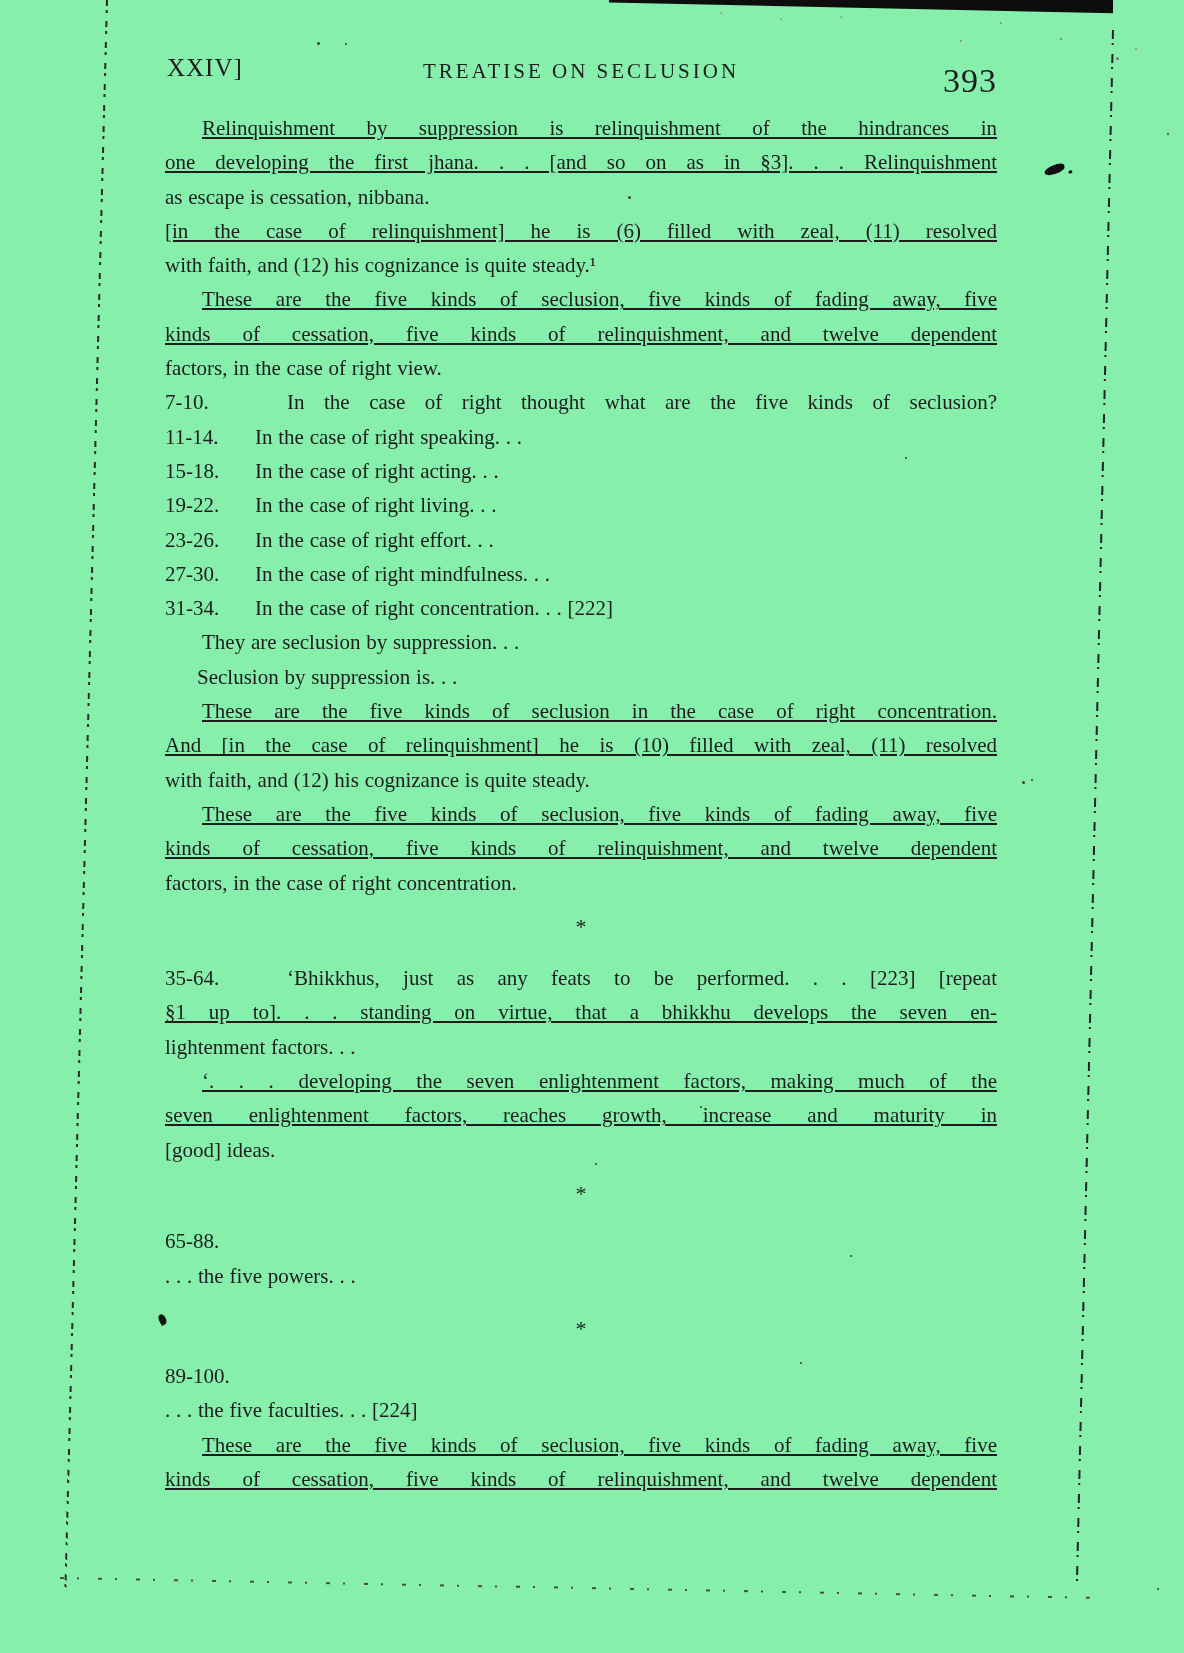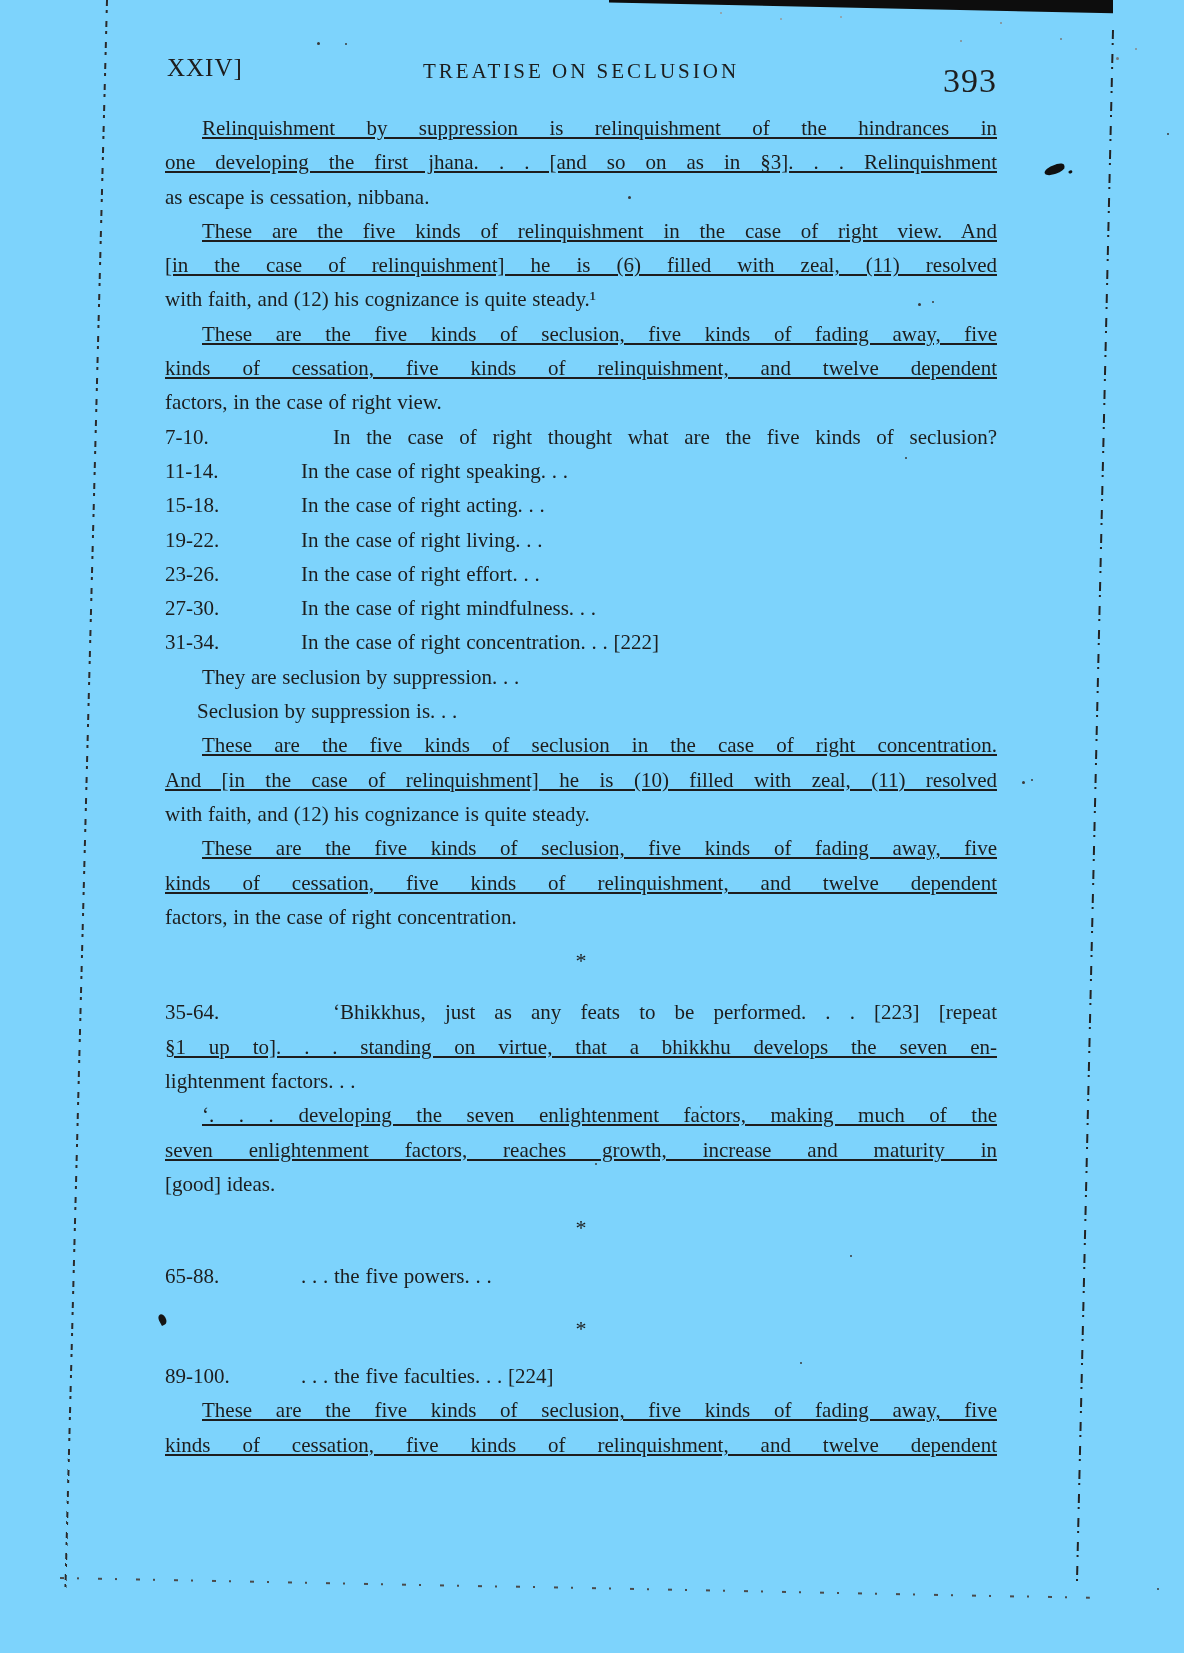--- a/index.html
+++ b/index.html
@@ -1,46 +1,46 @@
 <!DOCTYPE html>
 <html><head>
 <meta charset="utf-8">
 <style>
   html,body{margin:0;padding:0;background:#e8e8e6;}
   .page{
     position:relative;
     width:1184px;height:1653px;
-    background:#7dd3fc;
+    background:#86efac;
     overflow:hidden;
     font-family:"Liberation Serif","DejaVu Serif",serif;
     color:#1d1d1d;
   }
   
   .hdr{position:absolute;left:165px;top:54px;width:832px;height:40px;filter:blur(0.25px);}
   .hdr .chap{position:absolute;left:2px;top:0;font-size:25px;letter-spacing:1px;}
   .hdr .title{position:absolute;left:50%;transform:translateX(-50%);top:5px;font-size:21px;letter-spacing:3px;white-space:nowrap;}
   .hdr .pnum{position:absolute;right:0;top:8px;font-size:34px;letter-spacing:1px;}
   
   .col{
     position:absolute;left:165px;top:111px;width:832px;
     font-size:21px;line-height:34.3px;
     word-spacing:0.5px;
     filter:blur(0.25px);
   }
   .line{white-space:normal;}
   .j{text-align:justify;text-align-last:justify;text-decoration:underline;}
   .ind{padding-left:37px;}
   .ind2{padding-left:32px;}
-  .nrow{display:flex;gap:46px;}
+  .nrow{display:flex;}
   .nnum{flex:none;width:90px;}
   .ntext{flex:1 1 auto;}
   .jt{text-align:justify;text-align-last:justify;margin-left:32px;}
   .sep{text-align:center;font-size:22px;height:34.3px;}
   .mt10{margin-top:10px;}
-  .mt13{margin-top:13px;}
+  .mt13{margin-top:13px;flex-direction:column;}
   .mt17{margin-top:17px;}
   .mt19{margin-top:19px;}
   
   .edge-left{
     position:absolute;left:106px;top:0;width:2px;height:1595px;
     background:repeating-linear-gradient(180deg,#2a2a2a 0 6px,transparent 6px 10px,#2a2a2a 10px 13px,transparent 13px 21px);
     transform:rotate(1.5deg);transform-origin:top left;
   }
   .edge-right{
     position:absolute;left:1112px;top:30px;width:2px;height:1552px;
@@ -105,21 +105,20 @@
   <div class="hdr">
     <span class="chap">XXIV]</span>
     <span class="title">TREATISE ON SECLUSION</span>
     <span class="pnum">393</span>
   </div>
 
   <div class="col">
     <div class="line ind j">Relinquishment by suppression is relinquishment of the hindrances in</div>
     <div class="line j">one developing the first jhana. . . [and so on as in §3]. . . Relinquishment</div>
     <div class="line">as escape is cessation, nibbana.</div>
-    <div class="line ind j">These are the five kinds of relinquishment in the case of right view. And</div>
     <div class="line j">[in the case of relinquishment] he is (6) filled with zeal, (11) resolved</div>
     <div class="line">with faith, and (12) his cognizance is quite steady.¹</div>
     <div class="line ind j">These are the five kinds of seclusion, five kinds of fading away, five</div>
     <div class="line j">kinds of cessation, five kinds of relinquishment, and twelve dependent</div>
     <div class="line">factors, in the case of right view.</div>
 
     <div class="nrow">
       <span class="nnum">7-10.</span>
       <span class="ntext jt">In the case of right thought what are the five kinds of seclusion?</span>
     </div>

